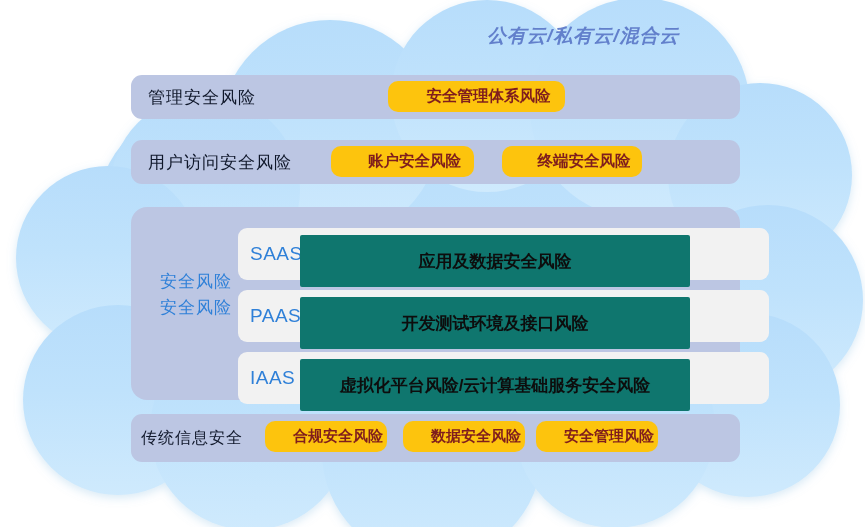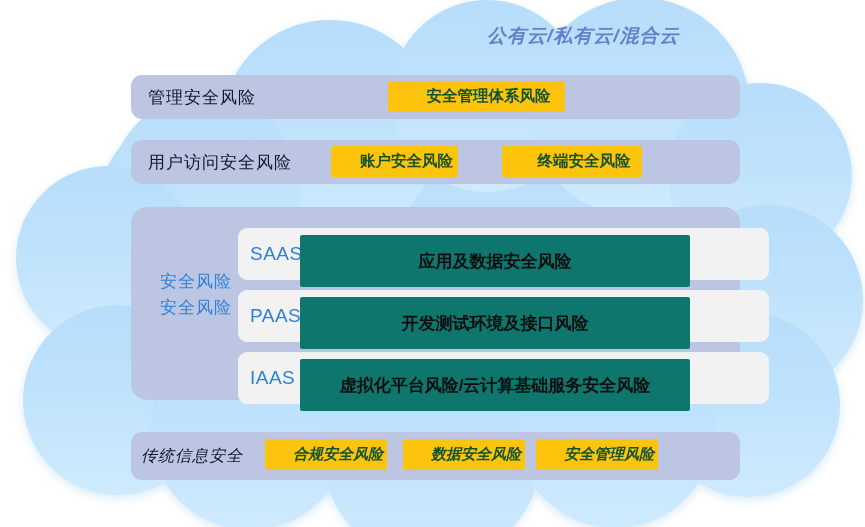--- a/index.html
+++ b/index.html
@@ -38,22 +38,22 @@
   .band-label {
     color: #0f172a;
     font-size: 17px;
     letter-spacing: 1px;
     white-space: nowrap;
   }
 
   
   .chip {
     background: #fdc40d;
-    border-radius: 2px;
-    color: #14532d;
+    border-radius: 10px;
+    color: #7f1d1d;
     font-size: 15.5px;
     font-weight: bold;
     display: flex;
     align-items: center;
     justify-content: center;
     white-space: nowrap;
     box-sizing: border-box;
     padding-left: 24px;
   }
 
@@ -66,21 +66,21 @@
     position: absolute;
     left: 257px; top: 6px; width: 177px; height: 31px;
   }
 
   
   #band-access {
     left: 131px; top: 140px; width: 609px; height: 44px;
   }
   #band-access .band-label { margin-left: 17px; }
   #band-access .chip { position: absolute; top: 6px; height: 31px; }
-  #band-access .chip.c0 { left: 200px; width: 127px; }
+  #band-access .chip.c0 { left: 200px; width: 143px; }
   #band-access .chip.c1 { left: 371px; width: 140px; }
 
   
   #panel-platform {
     position: absolute;
     left: 131px; top: 207px; width: 609px; height: 193px;
     background: #bcc6e3;
     border-radius: 16px;
   }
   #panel-platform .panel-label {
@@ -124,21 +124,21 @@
   }
   #srow-saas { top: 21px; }
   #srow-paas { top: 83px; }
   #srow-iaas { top: 145px; }
   #srow-saas .srow-chip { left: 62px; width: 390px; }
   #srow-paas .srow-chip { left: 62px; width: 390px; }
   #srow-iaas .srow-chip { left: 62px; width: 390px; }
 
   
   #band-tradition {
-    left: 131px; top: 432px; width: 609px; height: 48px; font-style: italic;
+    left: 131px; top: 414px; width: 609px; height: 48px;
   }
   #band-tradition .band-label { margin-left: 10px; font-size: 16px; }
   #band-tradition .chip {
     position: absolute; top: 7px; height: 31px; font-size: 15px;
   }
   #band-tradition .chip.c0 { left: 134px; width: 122px; }
   #band-tradition .chip.c1 { left: 272px; width: 122px; }
   #band-tradition .chip.c2 { left: 405px; width: 122px; }
 
   

